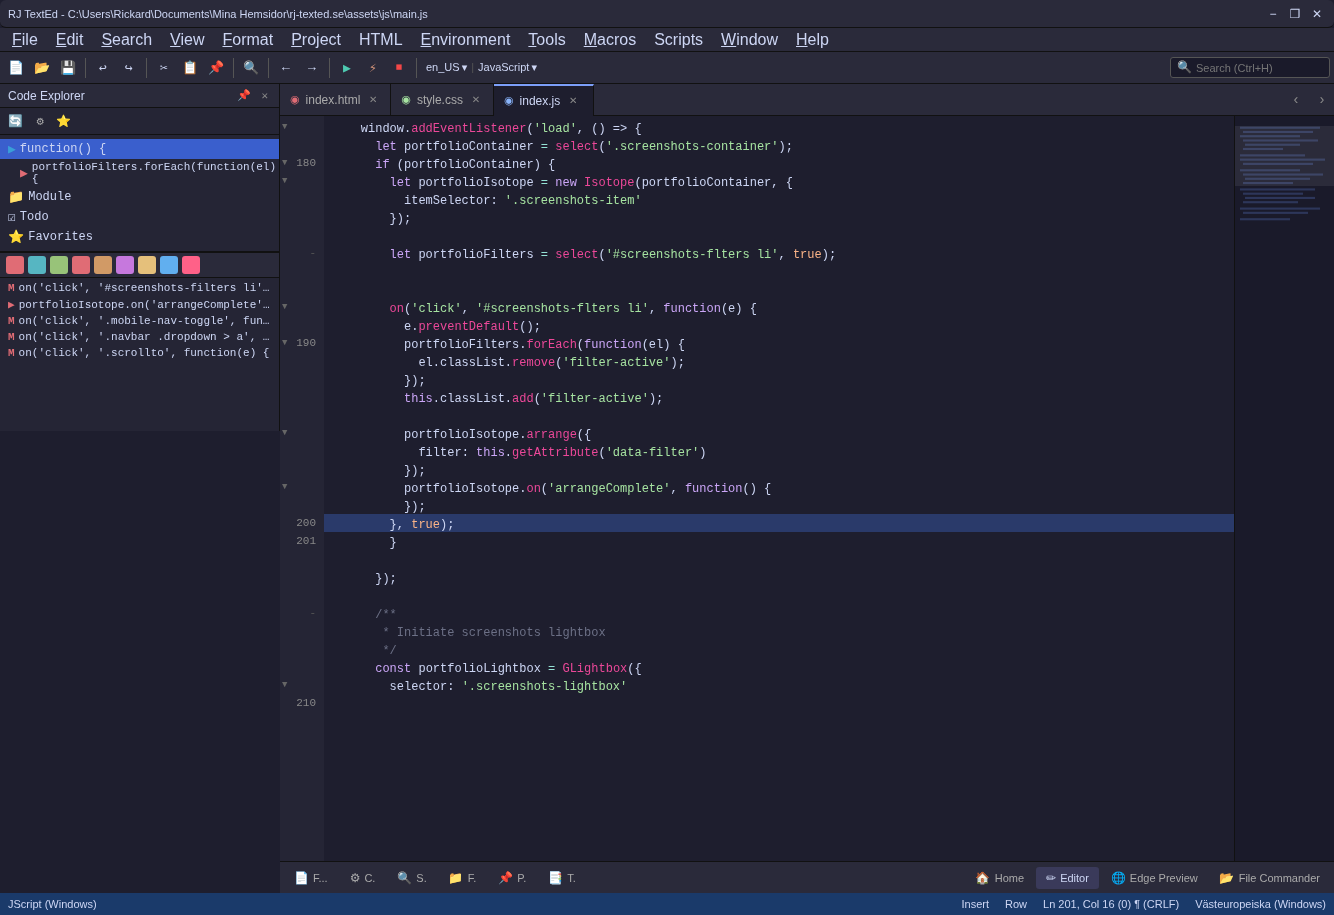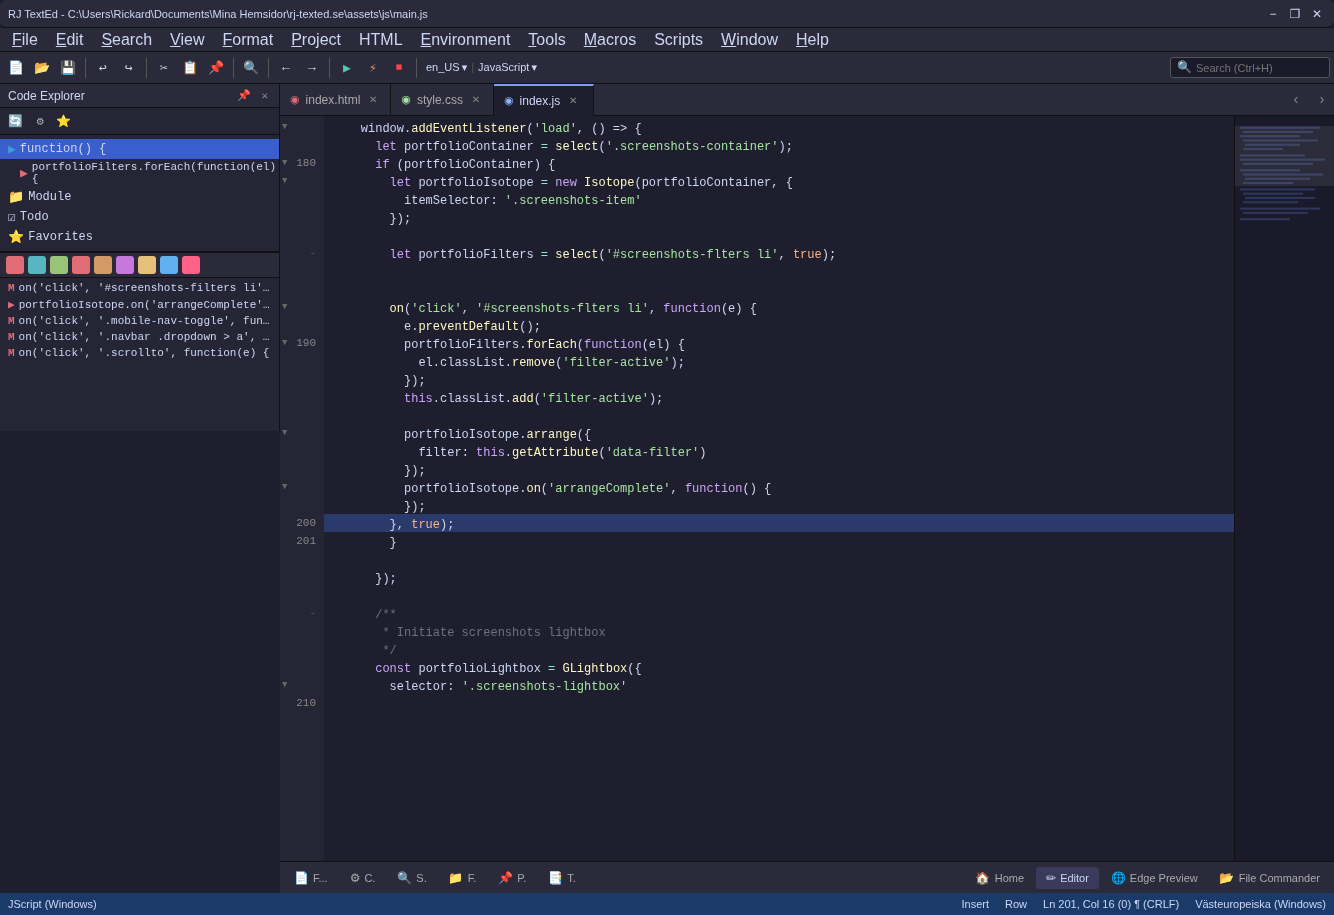--- a/index.html
+++ b/index.html
@@ -321,21 +321,21 @@
       align-items: flex-end;
       padding: 0 8px;
       white-space: pre;
       font-size: 12px;
       font-family: 'Consolas', 'Courier New', monospace;
     }
     .code-line.selected-line { background: #2a3a6a; }
 
     
     .kw { color: #cba6f7; } 
-    .fn { color: #fef9c3; } 
+    .fn { color: #ec4899; } 
     .str { color: #a6e3a1; } 
     .op { color: #94e2d5; } 
     .cm { color: #6c7086; } 
     .var { color: #cdd6f4; } 
     .punc { color: #cdd6f4; } 
     .bool { color: #fab387; } 
 
     
     #minimap {
       width: 100px;

